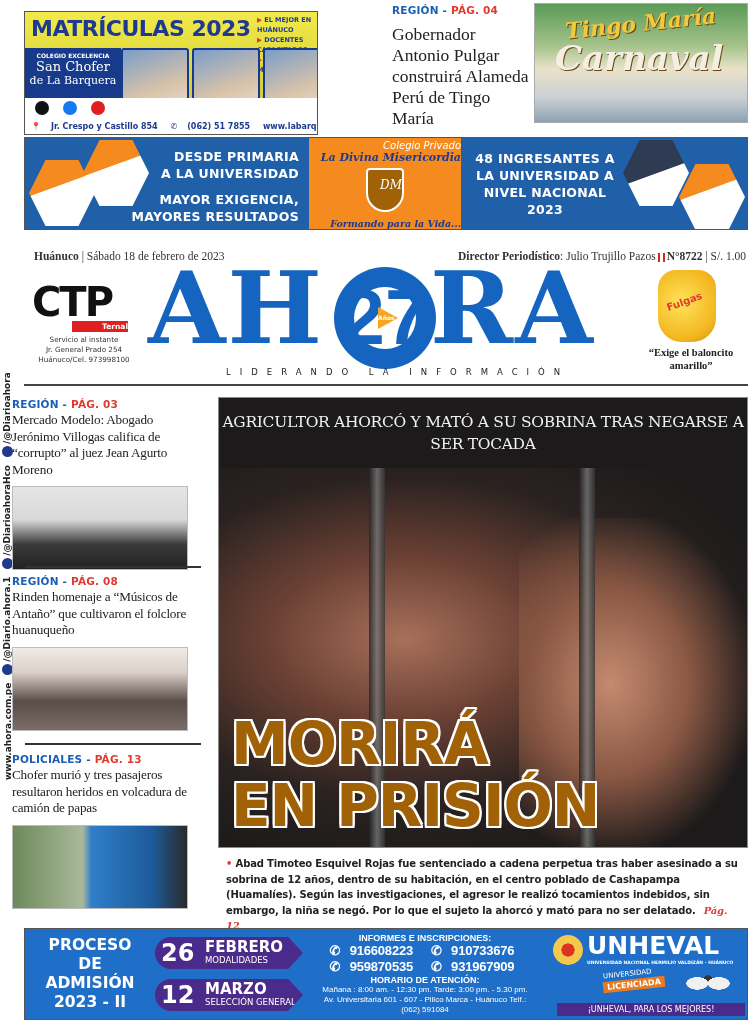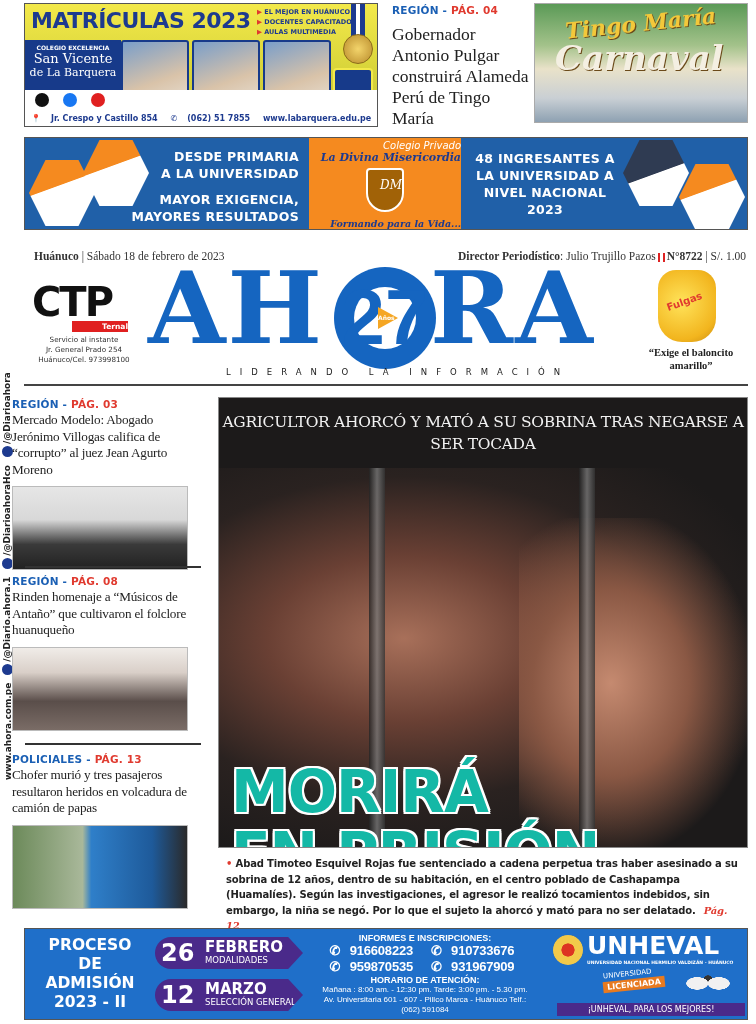--- a/index.html
+++ b/index.html
@@ -1,20 +1,20 @@
 <!DOCTYPE html>
 <html><head>
 <meta charset="utf-8">
 <style>
   * { box-sizing: border-box; margin: 0; padding: 0; }
   body { width: 756px; height: 1024px; background: #fff; position: relative; overflow: hidden; font-family: "DejaVu Serif", serif; }
   .abs { position: absolute; }
 
   
-  #ad-top { left: 24px; top: 3px; width: 354px; height: 124px; background: linear-gradient(180deg,#f3e94a 0%,#d8d43a 55%,#c9c43b 100%); border: 1px solid #555; overflow: hidden; }
+  #ad-top { left: 24px; top: 11px; width: 294px; height: 124px; background: linear-gradient(180deg,#f3e94a 0%,#d8d43a 55%,#c9c43b 100%); border: 1px solid #555; overflow: hidden; }
   #ad-top .title { position:absolute; left: 6px; top: 4px; font-family:"DejaVu Sans",sans-serif; font-weight:900; font-size: 22px; color:#1d3a8f; letter-spacing:-0.5px; }
   #ad-top .bullets { position:absolute; left: 232px; top: 3px; font-family:"DejaVu Sans",sans-serif; font-size:6.5px; color:#1d3a8f; font-weight:bold; line-height:10px; }
   #ad-top .bullets span::before { content:"▶ "; color:#e03a2f; }
   #ad-top .school { position:absolute; left:0; top: 36px; width: 96px; height: 56px; background:#173a8a; color:#fff; text-align:center; padding-top:4px; }
   #ad-top .school .l1 { font-family:"DejaVu Sans",sans-serif; font-size:6px; font-weight:bold; }
   #ad-top .school .l2 { font-family:"DejaVu Serif",serif; font-size:13px; line-height:15px; }
   #ad-top .school .l3 { font-family:"DejaVu Serif",serif; font-size:11px; }
   #ad-top .photos { position:absolute; left: 96px; top: 36px; display:flex; gap:3px; }
   #ad-top .photo { width: 68px; height: 68px; background: linear-gradient(160deg,#7a9ec9,#d9c3a9 60%,#e8e0d5); border:2px solid #173a8a; border-radius:3px; position:relative; }
   #ad-top .photo .lbl { position:absolute; bottom:-2px; left:-2px; right:-2px; height:14px; background:#f3e94a; border:2px solid #173a8a; font-family:"DejaVu Sans",sans-serif; font-weight:bold; font-size:8px; color:#173a8a; text-align:center; line-height:10px; }
@@ -82,21 +82,21 @@
   .lstory .hl { font-family:"Liberation Serif",serif; font-size: 13.2px; line-height: 16.5px; color:#222; margin-top: 2px; letter-spacing:-0.2px; }
   .lstory .img { margin-top: 8px; width: 176px; height: 84px; border: 1px solid #bbb; }
   .lrule { position:absolute; left: 25px; width: 176px; height: 1.5px; background:#333; }
 
   
   #lead { left: 218px; top: 397px; width: 530px; height: 451px; background:#1c1a1a; overflow:hidden; border: 1px solid #888; padding-left: 33px; }
   #lead .bg { position:absolute; left:0; top:70px; right:0; bottom:0; background: radial-gradient(ellipse at 35% 45%,#a8705a 0%,#6a4034 28%,#2a2220 55%,#1c1a1a 80%), linear-gradient(90deg,#333,#222); }
   #lead .bg2 { position:absolute; left:300px; top:120px; width:230px; height:330px; background: radial-gradient(ellipse at 40% 50%,#c58a70 0%,#8a5844 40%,rgba(40,30,28,0) 75%); }
   #lead .bar { position:absolute; top: 70px; width: 16px; height: 380px; background: linear-gradient(90deg,#222,#777,#333); opacity:0.8; }
   #lead .title { position:absolute; left: 0; right:0; top: 13px; text-align:center; font-family:"DejaVu Serif",serif; color:#f2f2f2; font-size: 15.5px; line-height: 22px; letter-spacing: -0.3px; }
-  #lead .big { position:absolute; left: 12px; top: 315px; font-family:"DejaVu Sans",sans-serif; font-weight:900; color:#14b8a6; font-size: 58px; line-height: 62px; letter-spacing: -1px; -webkit-text-stroke: 2px #fff; paint-order: stroke fill; text-shadow: 0 0 0 #fff, 2px 0 0 #fff, -2px 0 0 #fff, 0 2px 0 #fff, 0 -2px 0 #fff, 2px 2px 0 #fff, -2px -2px 0 #fff, 2px -2px 0 #fff, -2px 2px 0 #fff; margin-top: 48px; }
+  #lead .big { position:absolute; left: 12px; top: 315px; font-family:"DejaVu Sans",sans-serif; font-weight:900; color:#a16207; font-size: 58px; line-height: 62px; letter-spacing: -1px; -webkit-text-stroke: 2px #fff; paint-order: stroke fill; text-shadow: 0 0 0 #fff, 2px 0 0 #fff, -2px 0 0 #fff, 0 2px 0 #fff, 0 -2px 0 #fff, 2px 2px 0 #fff, -2px -2px 0 #fff, 2px -2px 0 #fff, -2px 2px 0 #fff; }
   #lead-sum { left: 226px; top: 856px; width: 518px; font-family:"DejaVu Sans",sans-serif; font-weight:bold; font-size: 10px; line-height: 15.5px; color:#222; letter-spacing:-0.15px; }
   #lead-sum .dot { color:#e03a2f; }
   #lead-sum .pg { color:#e03a2f; font-family:"DejaVu Serif",serif; font-style:italic; margin-left: 8px; }
 
   
   #ad-bot { left: 24px; top: 928px; width: 724px; height: 92px; background:#1f6fc9; border:1px solid #555; overflow:hidden; }
   #ad-bot .proc { position:absolute; left: 10px; top: 7px; width: 110px; text-align:center; font-family:"DejaVu Sans",sans-serif; font-weight:900; color:#fff; font-size: 15.5px; line-height: 19px; }
   #ad-bot .pill { position:absolute; left: 130px; height: 32px; width: 148px; background:#4a2a8a; border-radius: 16px 0 0 16px; clip-path: polygon(0 0, 90% 0, 100% 50%, 90% 100%, 0 100%); }
   #ad-bot .pill .d { position:absolute; left: 6px; top: 0; font-family:"DejaVu Sans",sans-serif; font-weight:900; color:#fff; font-size: 24px; line-height: 32px; }
   #ad-bot .pill .m { position:absolute; left: 50px; top: 2px; font-family:"DejaVu Sans",sans-serif; font-weight:bold; color:#fff; font-size: 15px; line-height: 16px; }
@@ -122,21 +122,21 @@
   <div class="title">MATRÍCULAS 2023</div>
   <div class="bullets">
     <span>EL MEJOR EN HUÁNUCO</span><br>
     <span>DOCENTES CAPACITADOS</span><br>
     <span>AULAS MULTIMEDIA</span>
   </div>
   <div class="ribbon"></div>
   <div class="medal"></div>
   <div class="school">
     <div class="l1">COLEGIO EXCELENCIA</div>
-    <div class="l2">San Vicente</div>
+    <div class="l2">San Chofer</div>
     <div class="l3">de La Barquera</div>
   </div>
   <div class="photos">
     <div class="photo">
         <div class="lbl">Inicial</div>
       </div>
     <div class="photo">
         <div class="lbl">Primaria</div>
       </div>
     <div class="photo">

